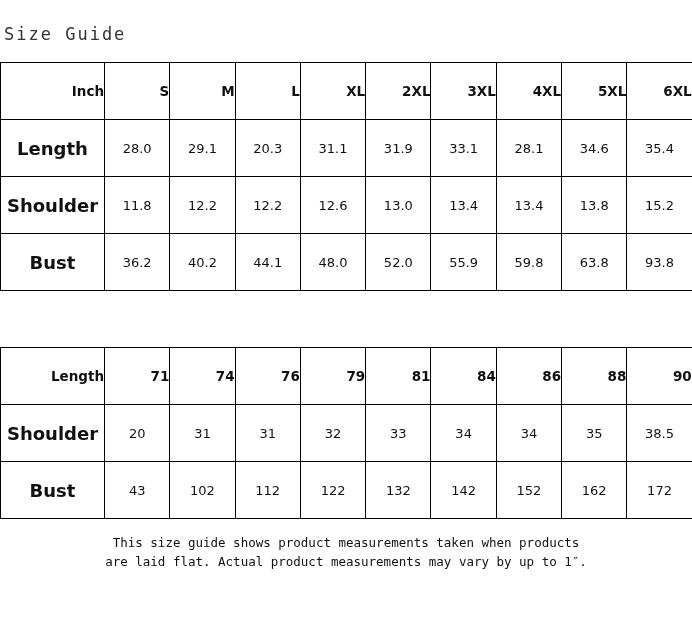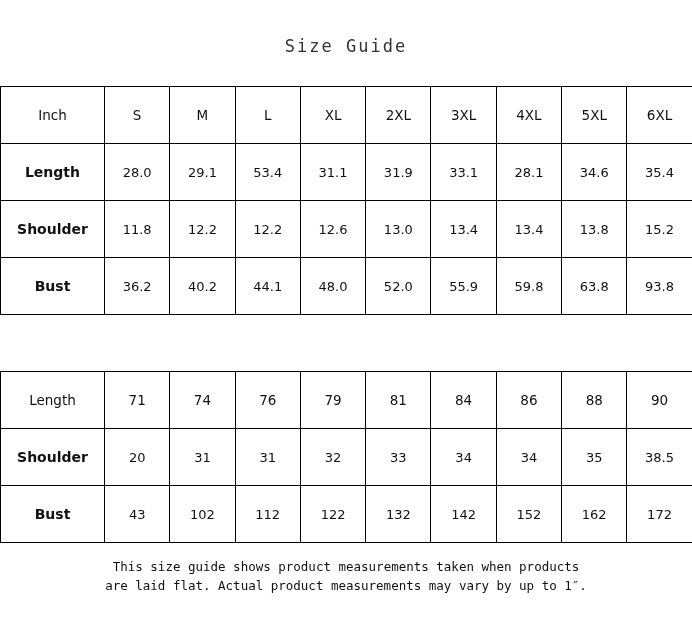--- a/index.html
+++ b/index.html
@@ -15,53 +15,53 @@
     position: relative;
     overflow: hidden;
   }
   .page {
     width: 692px;
     height: 618px;
     position: relative;
     box-sizing: border-box;
   }
   .title {
-    text-align: center;
     font-family: "DejaVu Sans Mono", monospace;
     font-size: 17px;
     letter-spacing: 2px;
     color: #333333;
     padding-top: 20px;
     padding-bottom: 14px;
     font-weight: normal;
-    margin: 16px;
+    margin: 4px;
   }
   table.sizetable {
     border-collapse: collapse;
     width: 692px;
     table-layout: fixed;
   }
   table.sizetable td,
   table.sizetable th {
     border: 1px solid #000000;
     text-align: center;
     vertical-align: middle;
     height: 56px;
     font-size: 13px;
     font-family: "DejaVu Sans", sans-serif;
     color: #111111;
     padding: 0;
   }
   table.sizetable tr:first-child td {
-    font-weight: normal;
+    font-weight: bold;
     font-size: 13.5px;
+    text-align: right;
   }
   table.sizetable td.rowlabel {
     font-weight: bold;
-    font-size: 14px;
+    font-size: 18px;
   }
   
   col.c0 { width: 104px; }
   col.cx { width: 65.3px; }
 
   .gap {
     height: 56px;
     width: 692px;
   }
   .footer {
@@ -106,21 +106,21 @@
         <td>2XL</td>
         <td>3XL</td>
         <td>4XL</td>
         <td>5XL</td>
         <td>6XL</td>
       </tr>
       <tr>
         <td class="rowlabel">Length</td>
         <td>28.0</td>
         <td>29.1</td>
-        <td>53.4</td>
+        <td>20.3</td>
         <td>31.1</td>
         <td>31.9</td>
         <td>33.1</td>
         <td>28.1</td>
         <td>34.6</td>
         <td>35.4</td>
       </tr>
       <tr>
         <td class="rowlabel">Shoulder</td>
         <td>11.8</td>

